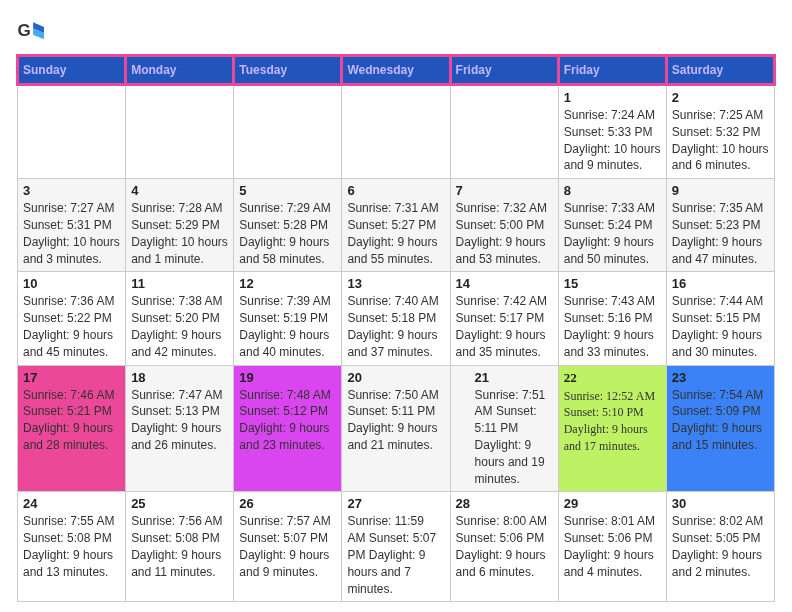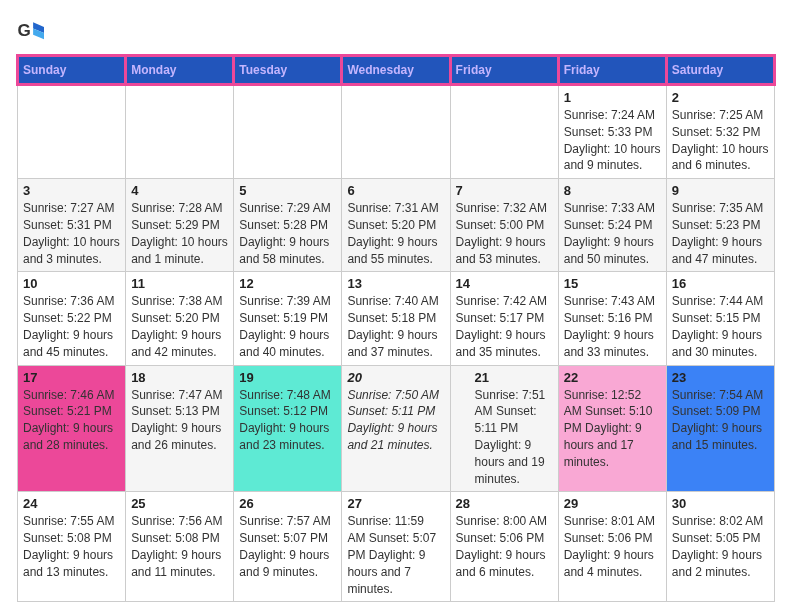--- a/index.html
+++ b/index.html
@@ -156,21 +156,21 @@
         </td>
         <td style="background: rgb(245, 245, 245);">
           <span class="day-num">5</span>
           <div class="day-info">Sunrise: 7:29 AM
 Sunset: 5:28 PM
 Daylight: 9 hours and 58 minutes.</div>
         </td>
         <td style="background: rgb(245, 245, 245);">
           <span class="day-num">6</span>
           <div class="day-info">Sunrise: 7:31 AM
-Sunset: 5:20 PM
+Sunset: 5:27 PM
 Daylight: 9 hours and 55 minutes.</div>
         </td>
         <td style="background: rgb(245, 245, 245);">
           <span class="day-num">7</span>
           <div class="day-info">Sunrise: 7:32 AM
 Sunset: 5:00 PM
 Daylight: 9 hours and 53 minutes.</div>
         </td>
         <td style="background: rgb(245, 245, 245);">
           <span class="day-num">8</span>
@@ -235,39 +235,39 @@
           <div class="day-info">Sunrise: 7:46 AM
 Sunset: 5:21 PM
 Daylight: 9 hours and 28 minutes.</div>
         </td>
         <td style="background: rgb(245, 245, 245);">
           <span class="day-num">18</span>
           <div class="day-info">Sunrise: 7:47 AM
 Sunset: 5:13 PM
 Daylight: 9 hours and 26 minutes.</div>
         </td>
-        <td style="background: #5eead4;">
+        <td style="background: #d946ef;">
           <span class="day-num">19</span>
           <div class="day-info">Sunrise: 7:48 AM
 Sunset: 5:12 PM
 Daylight: 9 hours and 23 minutes.</div>
         </td>
-        <td style="background: rgb(245, 245, 245); font-style: italic;">
+        <td style="background: rgb(245, 245, 245);">
           <span class="day-num">20</span>
           <div class="day-info">Sunrise: 7:50 AM
 Sunset: 5:11 PM
 Daylight: 9 hours and 21 minutes.</div>
         </td>
         <td style="background: rgb(245, 245, 245); padding-left: 24px;">
           <span class="day-num">21</span>
           <div class="day-info">Sunrise: 7:51 AM
 Sunset: 5:11 PM
 Daylight: 9 hours and 19 minutes.</div>
         </td>
-        <td style="background: #f9a8d4;">
+        <td style="background: #bef264; font-family: Liberation Serif, serif;">
           <span class="day-num">22</span>
           <div class="day-info">Sunrise: 12:52 AM
 Sunset: 5:10 PM
 Daylight: 9 hours and 17 minutes.</div>
         </td>
         <td style="background: #3b82f6;">
           <span class="day-num">23</span>
           <div class="day-info">Sunrise: 7:54 AM
 Sunset: 5:09 PM
 Daylight: 9 hours and 15 minutes.</div>

